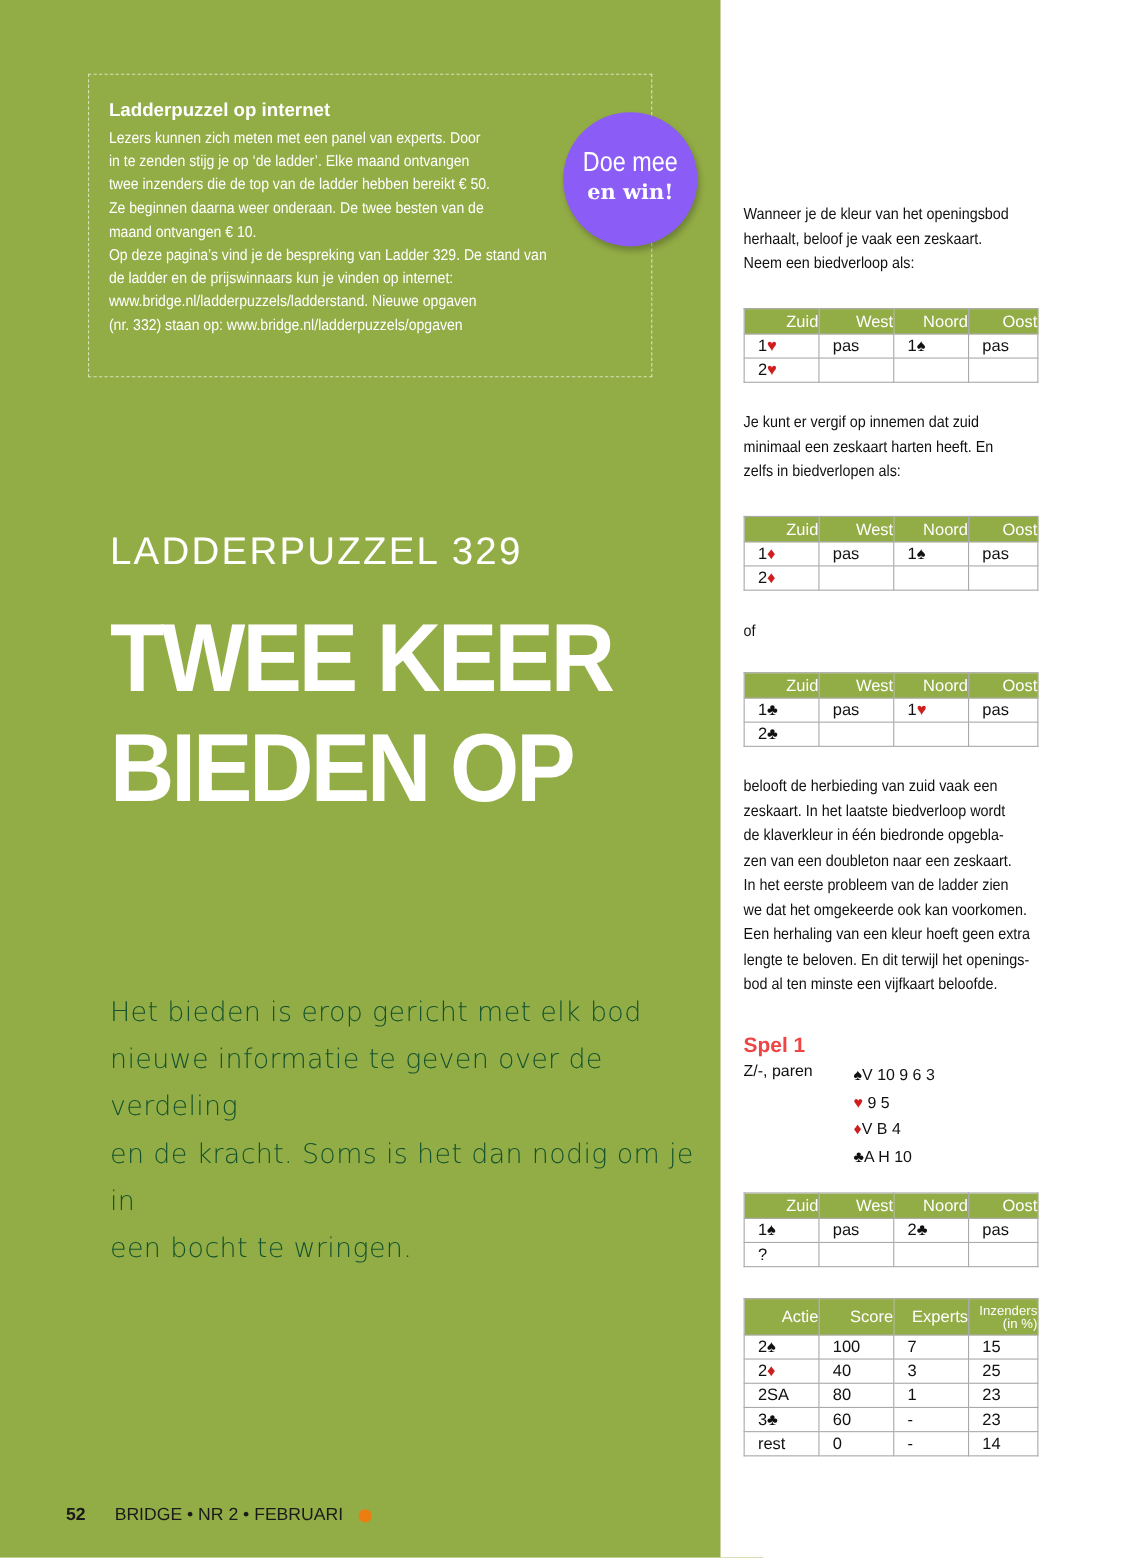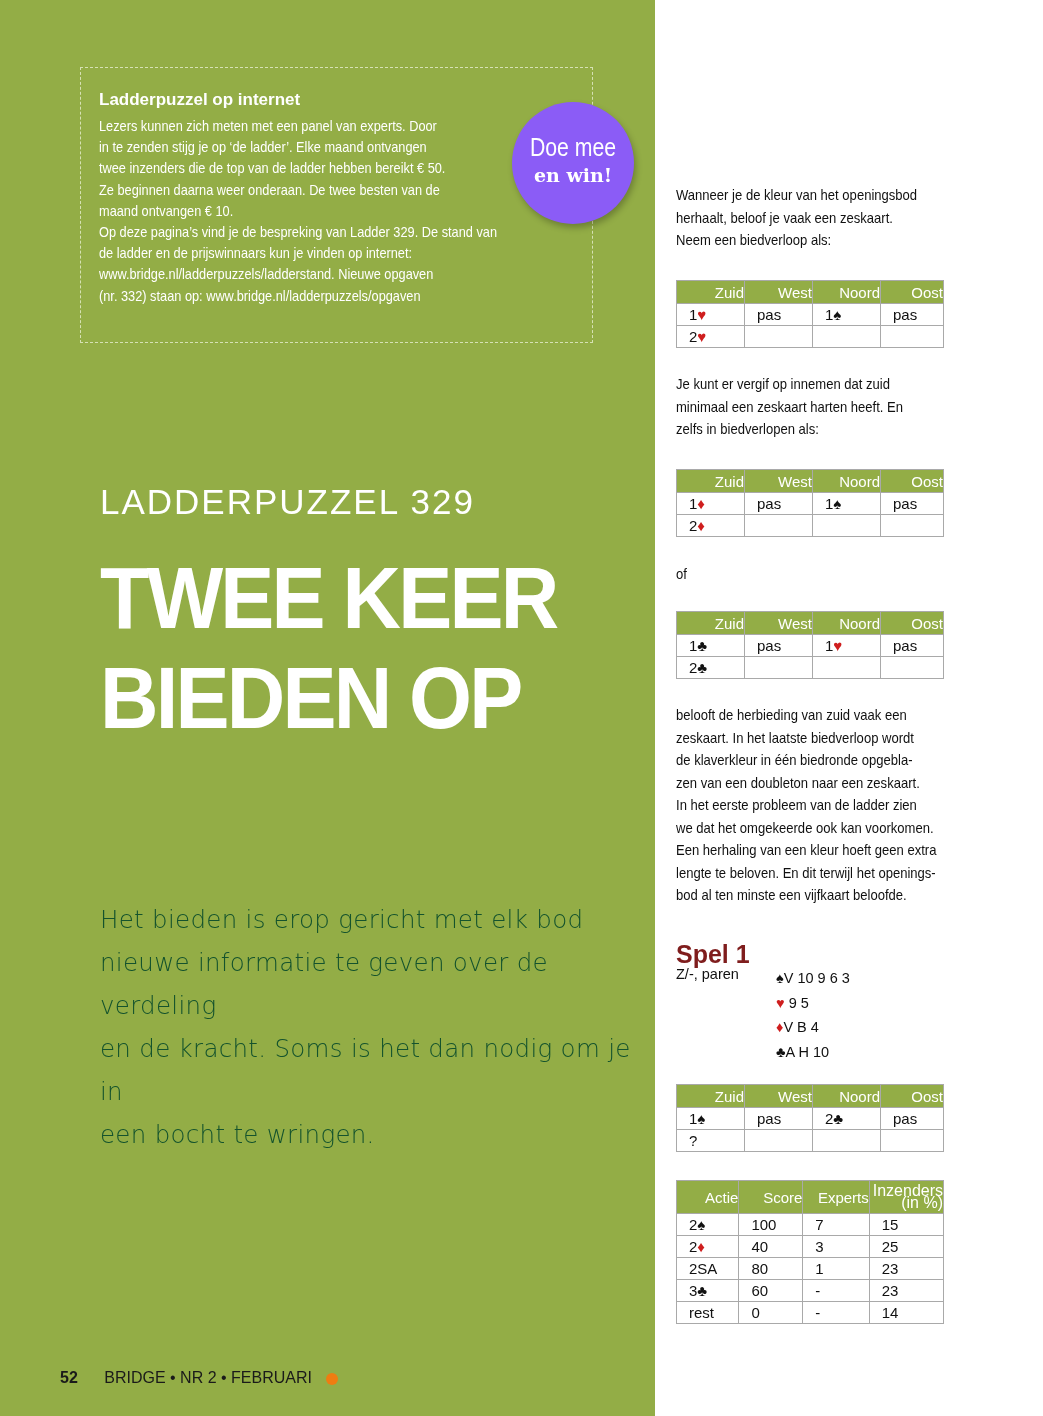--- a/index.html
+++ b/index.html
@@ -22,23 +22,23 @@
   .footer .dot { display:inline-block; width:12px; height:12px; border-radius:50%; background:#ee7d11; margin-left:10px; vertical-align:middle; }
   .col { position:absolute; left:676px; width:280px; font-size:14.5px; line-height:22.5px; color:#111; }
   .col p { margin:0; transform:scaleX(0.9); transform-origin:left top; white-space:nowrap; }
   table.bid { position:absolute; left:676px; width:268px; border-collapse:collapse; font-size:15px; }
   table.bid th { background:#93ad46; color:#fff; font-weight:normal; text-align:right; padding:0 0 0 12px; height:22px; border:1px solid #a9a9a9; }
   table.bid td { padding:0 0 0 12px; height:21px; border:1px solid #a9a9a9; color:#111; }
   table.bid th:first-child, table.bid td:first-child { width:55px; }
   table.bid th:nth-child(2), table.bid td:nth-child(2) { width:55px; }
   table.bid th:nth-child(3), table.bid td:nth-child(3) { width:55px; }
   table.score th { height:32px; }
-  table.score th.small { font-size:16px; line-height:12px; padding-left:3px; }
+  table.score th.small { font-size:12px; line-height:12px; padding-left:3px; }
   .red { color:#cf1e1e; }
-  .spel-title { position:absolute; left:676px; top:940px; font-size:25px; font-weight:bold; color:#7f1d1d; }
+  .spel-title { position:absolute; left:676px; top:940px; font-size:19px; font-weight:bold; color:#ef4444; }
   .spel-meta { position:absolute; left:676px; top:966px; font-size:14.5px; color:#111; }
   .hand { position:absolute; left:776px; top:966px; font-size:14.5px; line-height:24.5px; color:#111; }
   .hand div { white-space:nowrap; }
 </style>
 </head>
 <body>
 
 <div class="green-panel">
   <div class="box">
     <div class="box-title">Ladderpuzzel op internet</div>

